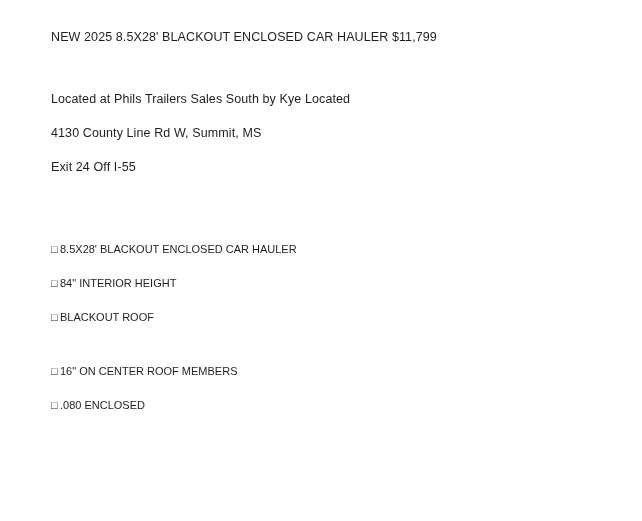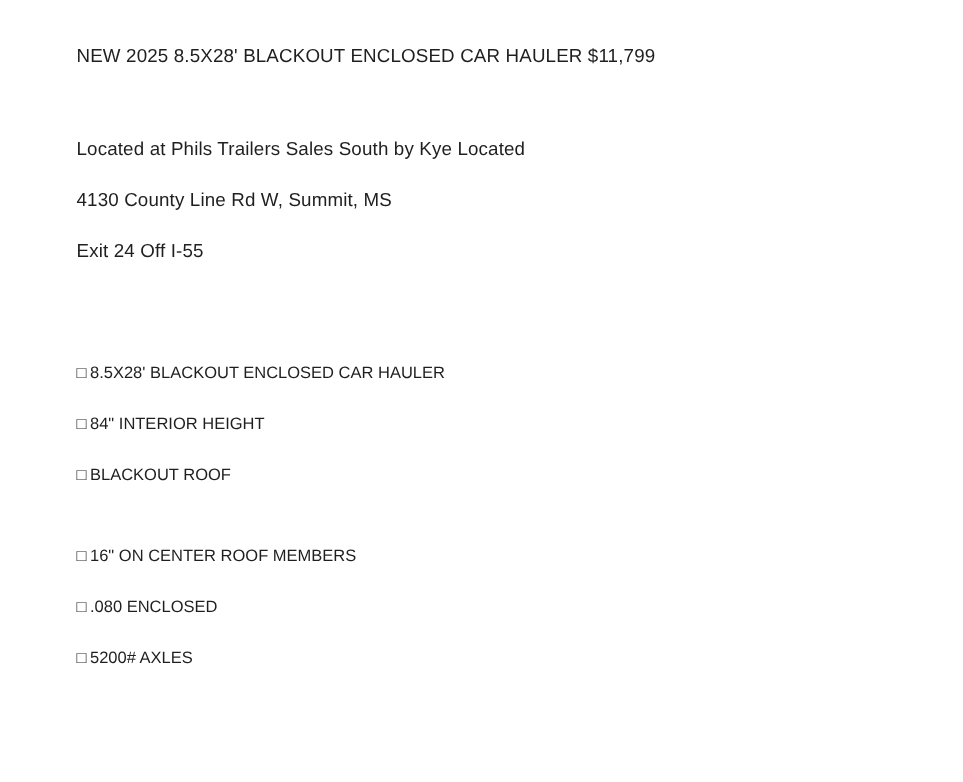--- a/index.html
+++ b/index.html
@@ -82,15 +82,14 @@
   <div class="gap-sm"></div>
 
   <div class="gap-sm"></div>
 
   <div class="bullet-line"><span class="bullet-mark">□</span><span>16" ON CENTER ROOF MEMBERS</span></div>
   <div class="gap-sm"></div>
 
   <div class="bullet-line"><span class="bullet-mark">□</span><span>.080 ENCLOSED</span></div>
   <div class="gap-sm"></div>
 
-  <div class="bullet-line"><span class="bullet-mark">□</span><span>5200# AXLES</span></div>
 
 </div>
 
 </body></html>

